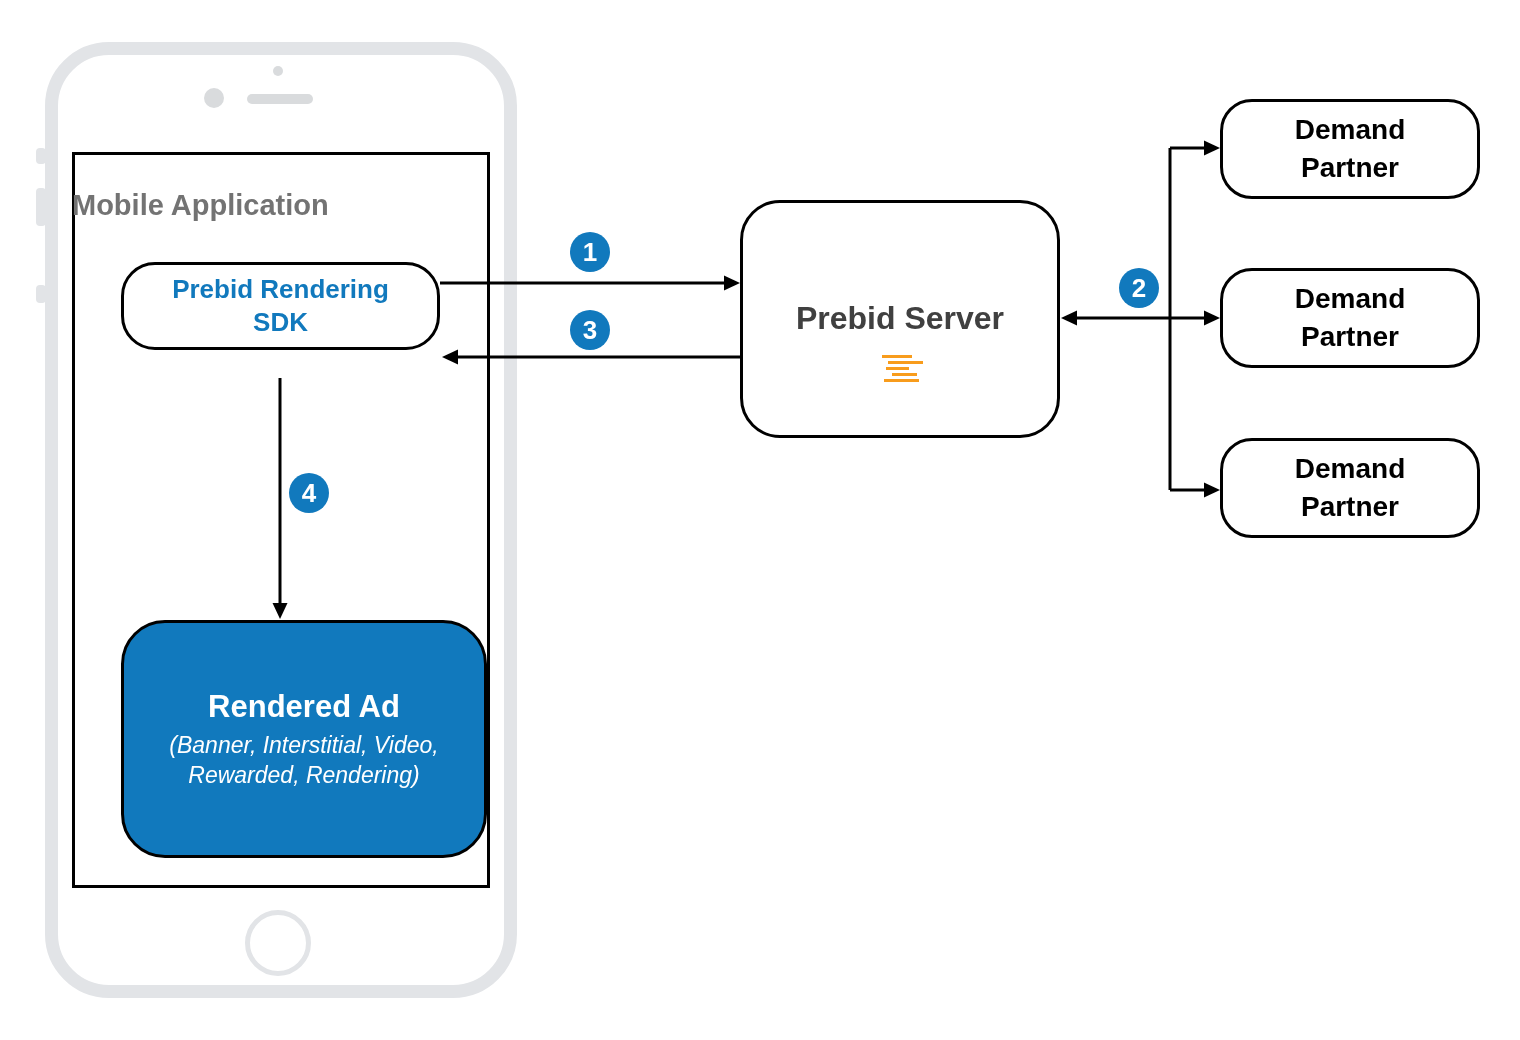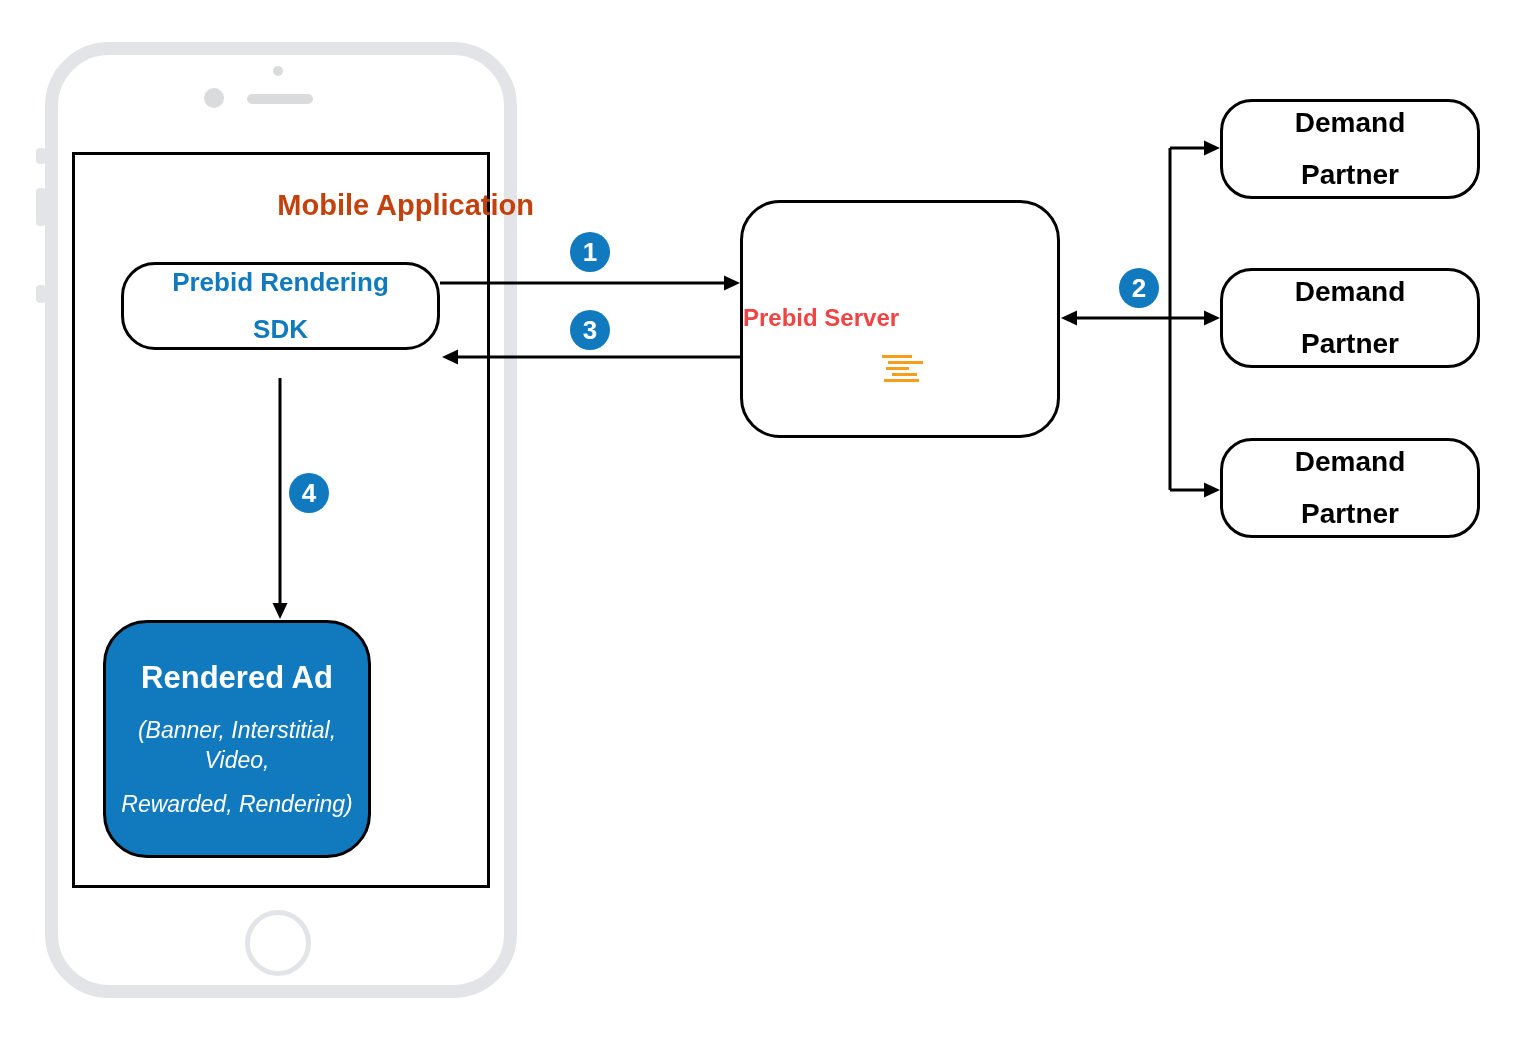--- a/index.html
+++ b/index.html
@@ -61,72 +61,71 @@
     left: 72px; top: 152px;
     width: 418px; height: 736px;
     border: 3px solid #000000;
     background: #ffffff;
     z-index: 2;
   }
   .app-title {
     position: absolute;
     left: 72px; top: 189px;
     width: 462px;
-    text-align: right;
+    text-align: left;
     font-size: 29px;
     font-weight: bold;
-    color: #c2410c;
+    color: #737373;
     z-index: 3;
   }
 
   
   .node {
     position: absolute;
     border: 3px solid #000000;
     background: #ffffff;
     display: flex;
     flex-direction: column;
     align-items: center;
     justify-content: center;
     text-align: center;
     z-index: 3;
-    gap: 14px;
   }
   .sdk-box {
     left: 121px; top: 262px;
     width: 319px; height: 88px;
     border-radius: 34px;
     color: #1179BD;
     font-size: 26px;
     font-weight: bold;
     line-height: 33px;
   }
   .ad-box {
-    left: 103px; top: 620px;
-    width: 268px; height: 238px;
+    left: 121px; top: 620px;
+    width: 366px; height: 238px;
     border-radius: 44px;
     background: #1179BD;
     color: #ffffff;
   }
   .ad-title { font-size: 31px; font-weight: bold; margin-bottom: 5px; }
   .ad-subtitle { font-size: 23px; font-style: italic; line-height: 30px; }
 
   .server-box {
     left: 740px; top: 200px;
     width: 320px; height: 238px;
     border-radius: 40px;
   }
   .server-label {
     position: absolute;
     left: 0; top: 97px;
     width: 100%;
-    text-align: left;
-    font-size: 24px;
-    font-weight: bold;
-    color: #ef4444;
+    text-align: center;
+    font-size: 32px;
+    font-weight: bold;
+    color: #404040;
     line-height: 36px;
   }
   .server-logo {
     position: absolute;
     left: 137px; top: 151px;
   }
 
   .dp-box {
     left: 1220px;
     width: 260px; height: 100px;

